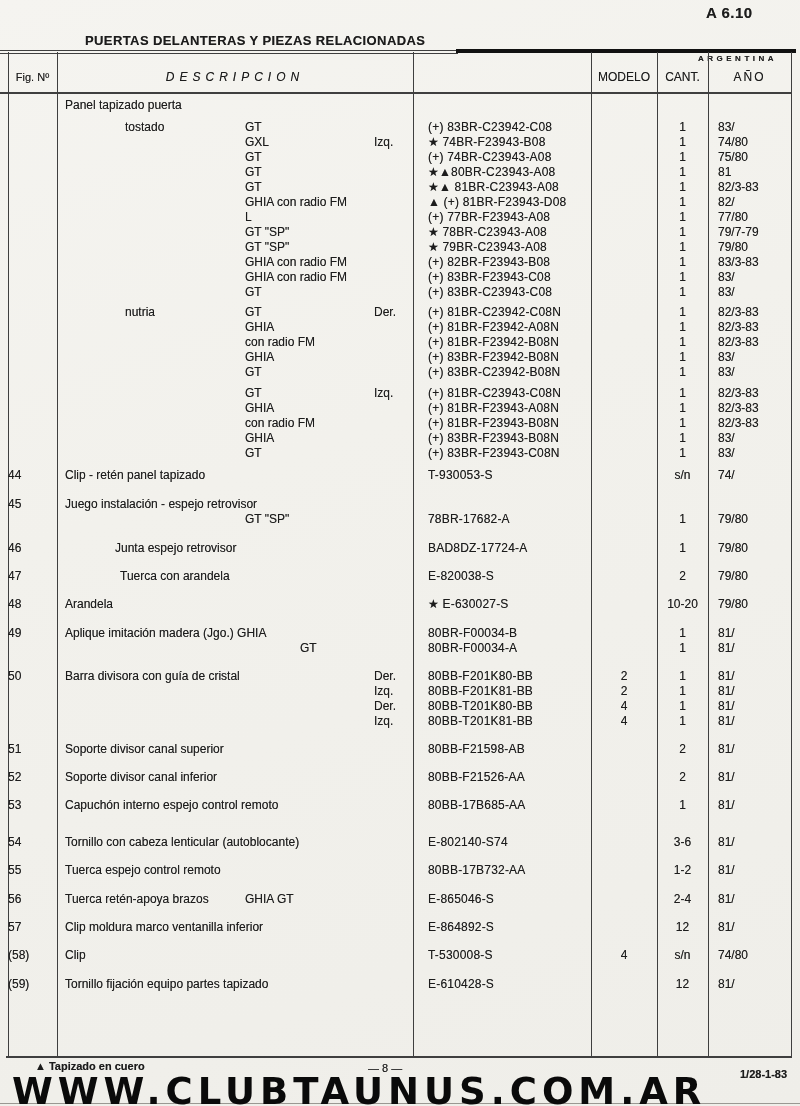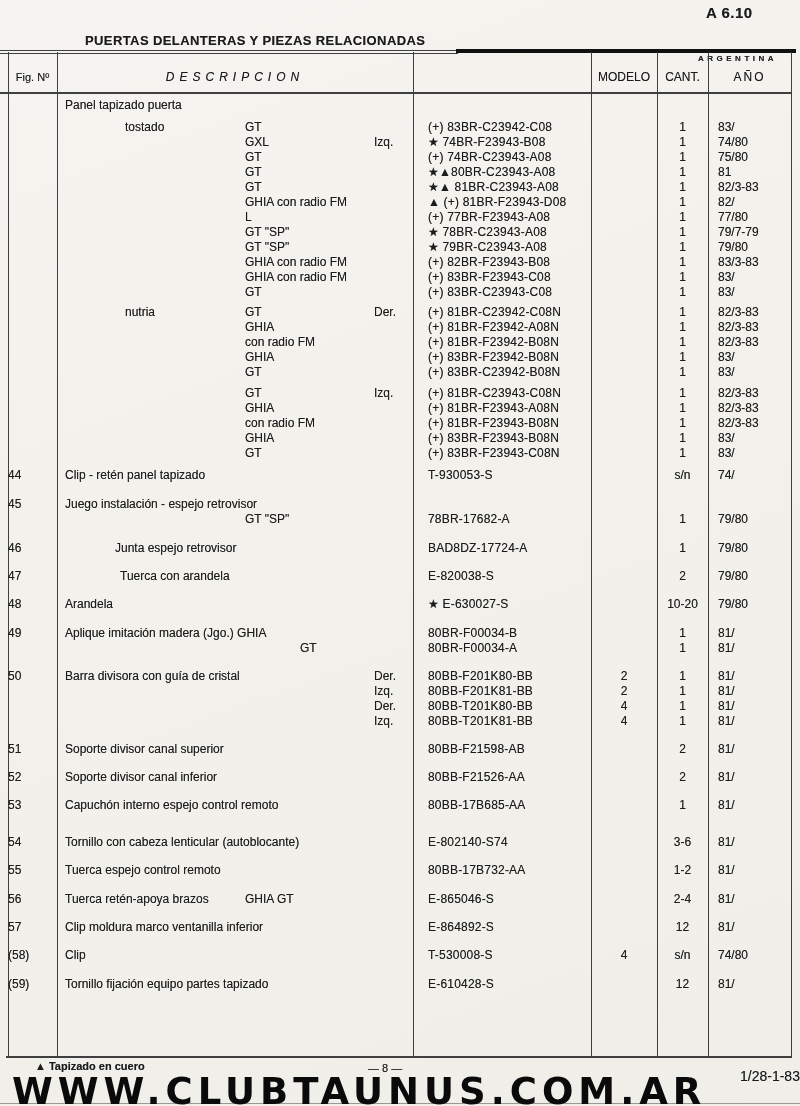--- a/index.html
+++ b/index.html
@@ -40,21 +40,21 @@
   .c-sub{left:125px;}
   .c-model{left:245px;}
   .c-side{left:366px;margin-left:8px;}
   .c-part{left:428px;letter-spacing:.2px;}
   .c-modelo{left:591px;width:66px;text-align:center;}
   .c-cant{left:657px;width:51px;text-align:center;}
   .c-ano{left:718px;}
   
   .foot-note{top:1060px;left:35px;font-size:11px;font-weight:bold;}
   .foot-page{top:1062px;left:368px;font-size:11px;}
-  .foot-date{top:1068px;left:740px;font-size:14px;font-weight:normal;}
+  .foot-date{top:1068px;left:740px;font-size:11px;font-weight:bold;}
   .watermark{
     top:1070px;left:12px;font-family:"DejaVu Sans",sans-serif;font-weight:bold;
     font-size:37px;letter-spacing:5px;color:#0a0a0a;text-shadow:none;
   }
 </style>
 </head>
 <body>
 
 <div class="page">
 

